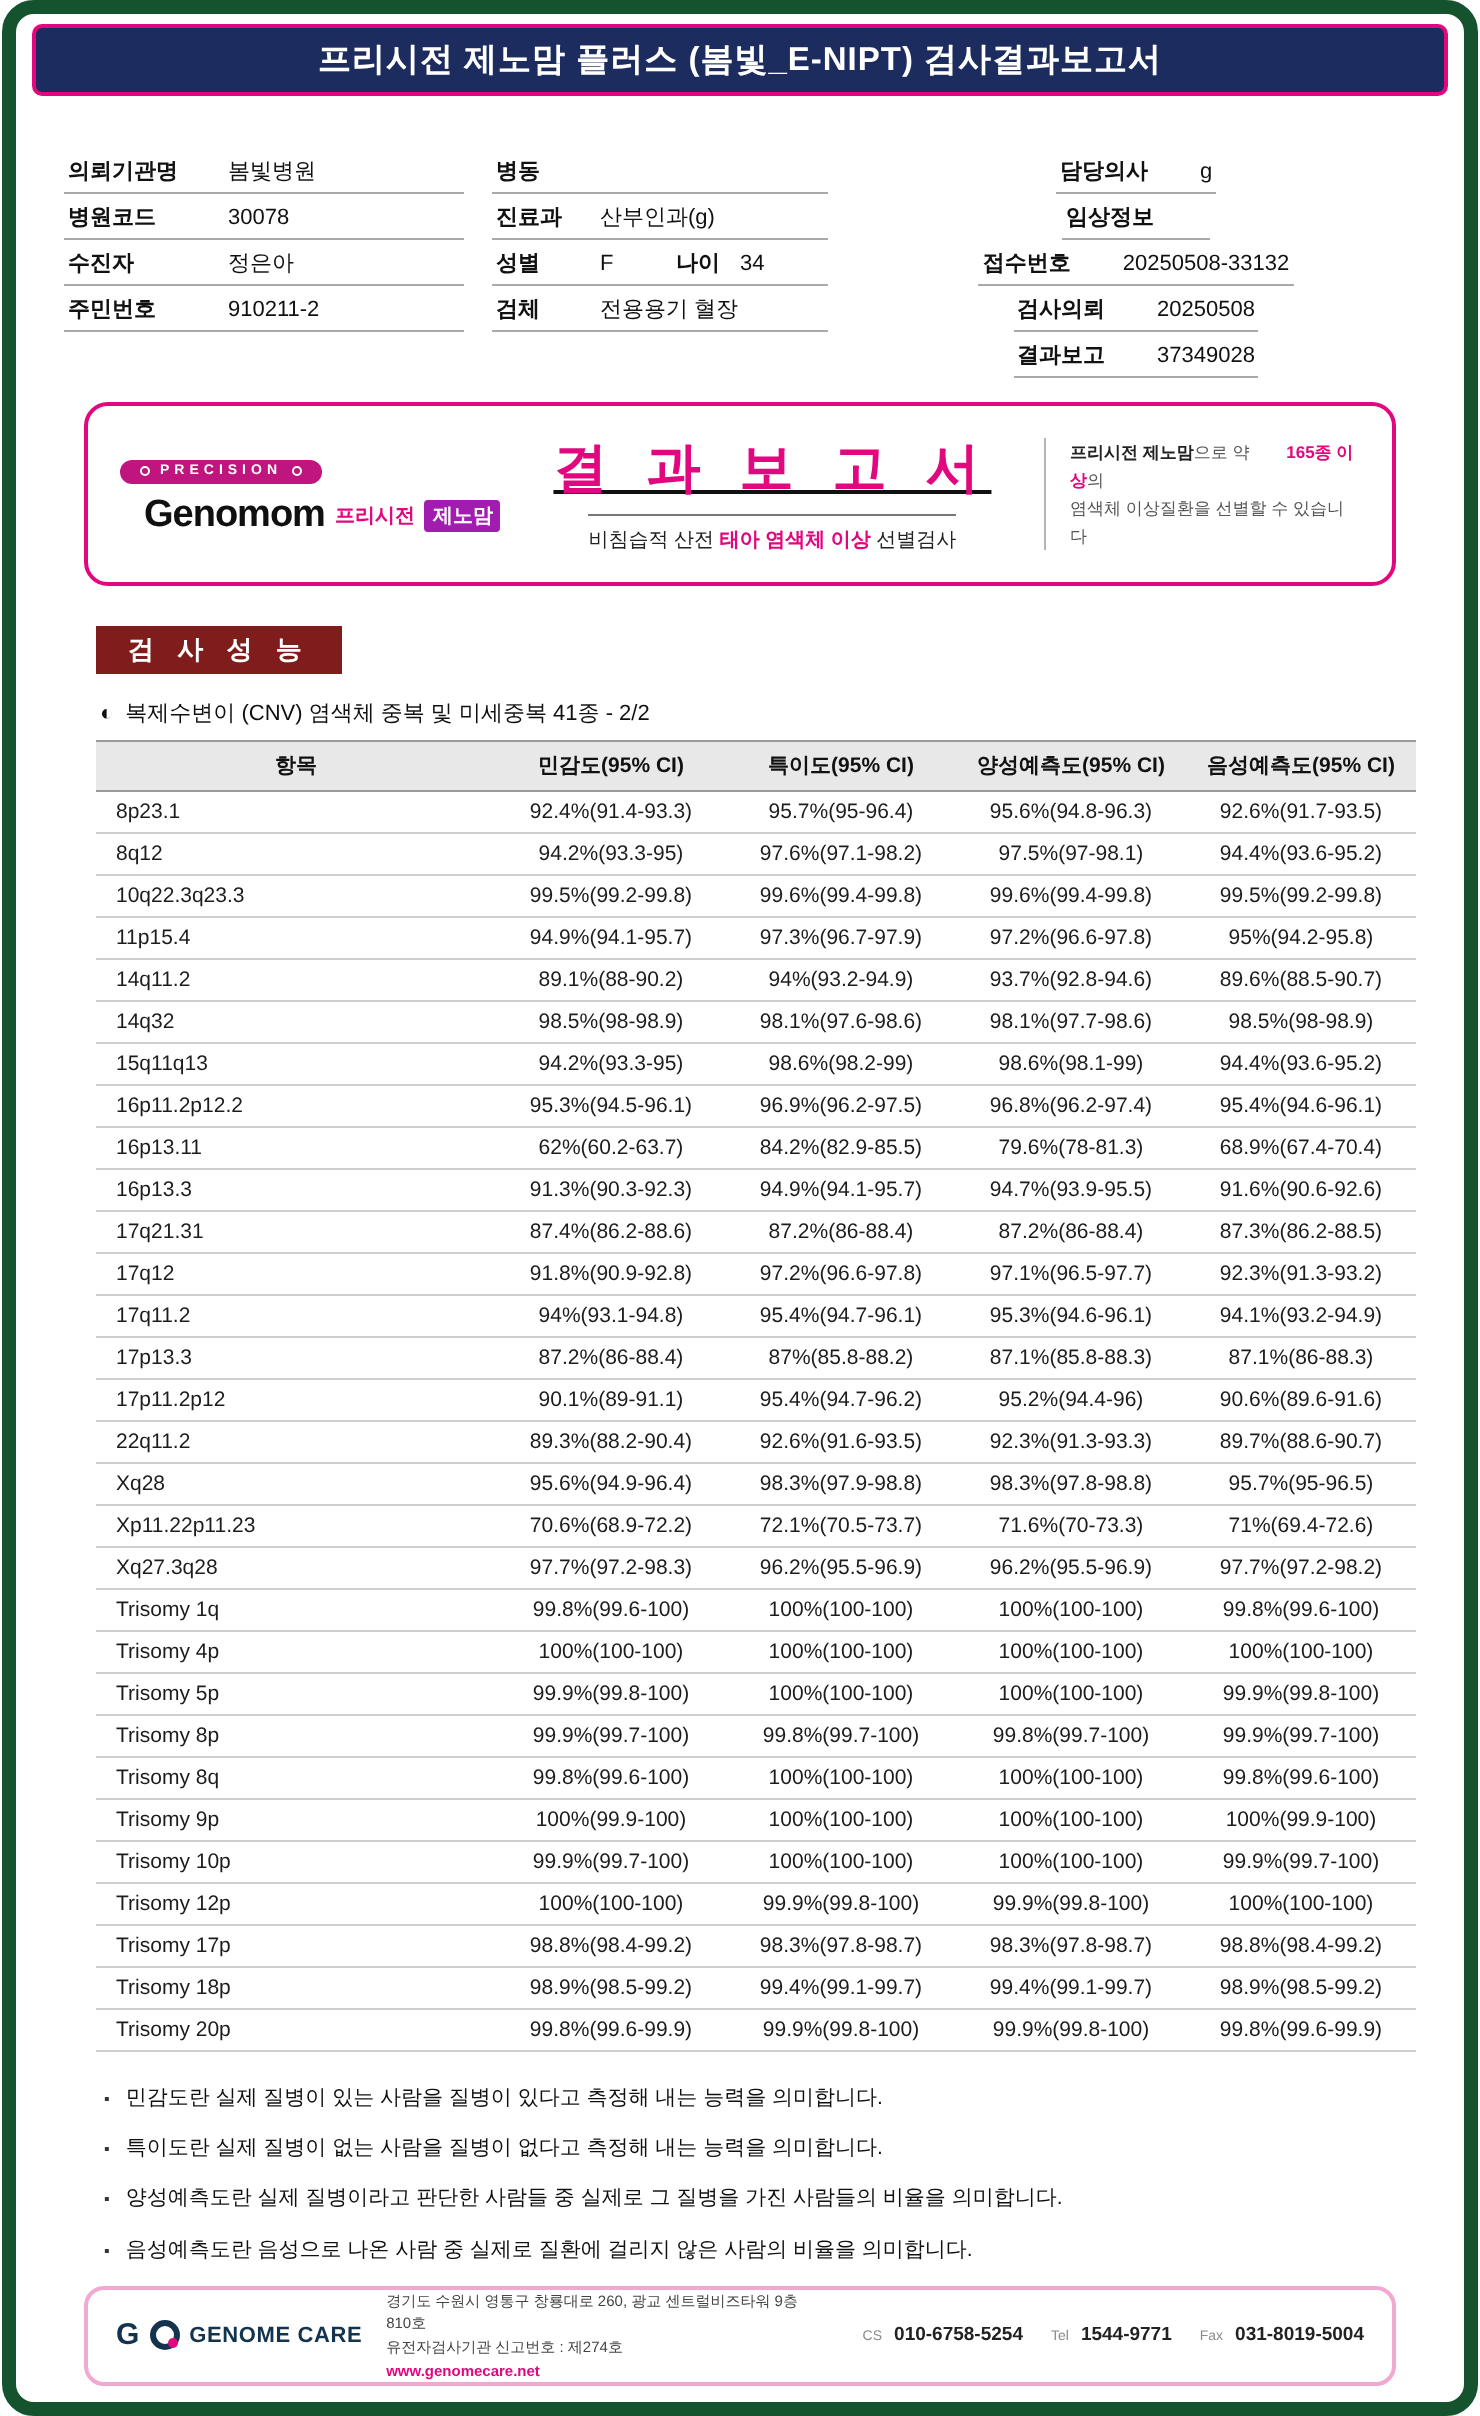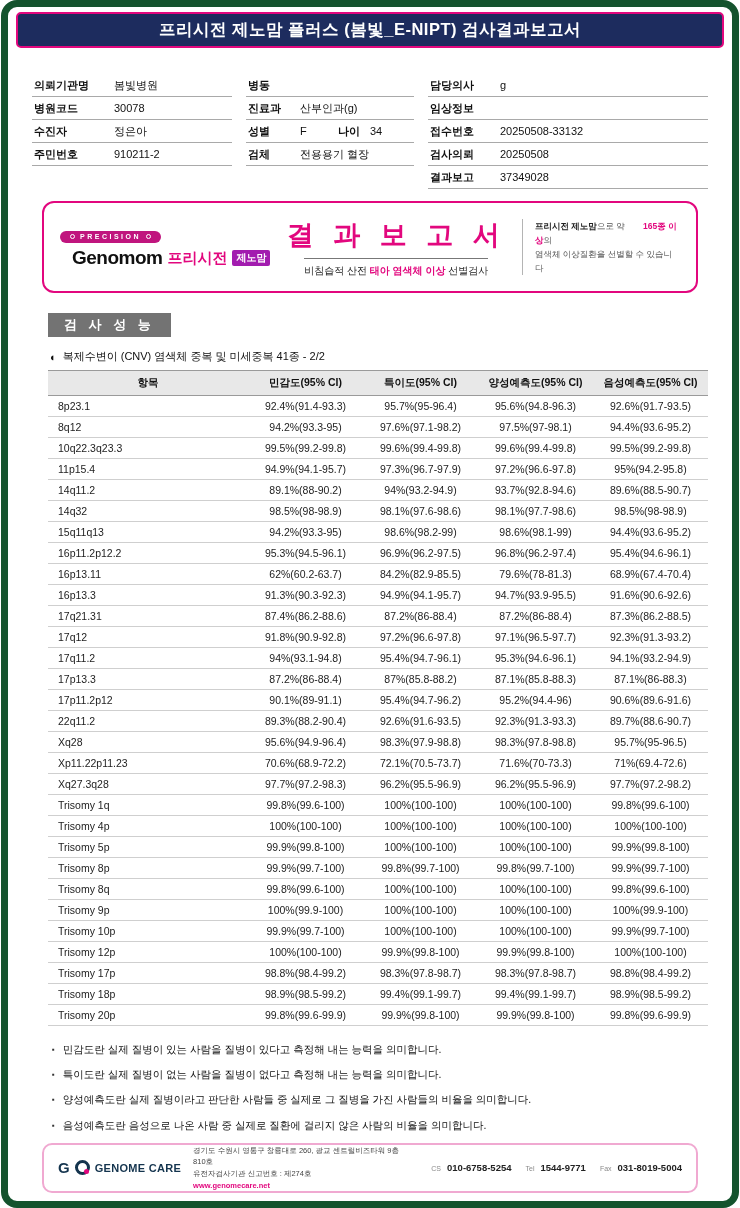--- a/index.html
+++ b/index.html
@@ -17,21 +17,21 @@
   .banner{
     margin:5px 8px 0; background:#1D2C5E; border:2px solid #E2077E; border-radius:5px;
     color:#fff; text-align:center; font-size:16.5px; font-weight:bold; padding:5px 0;
     letter-spacing:0.5px;
   }
   
   .info{ display:flex; padding:26px 24px 0; gap:14px; font-size:11px; }
   .info-col{ display:flex; flex-direction:column; }
   .info-col1{ flex:0 0 200px; }
   .info-col2{ flex:0 0 168px; }
-  .info-col3{ flex:1; }
+  .info-col3{ flex:1;align-items:center; }
   .info-row{ display:flex; align-items:baseline; border-bottom:1px solid #a9a9a9; padding:4px 2px 3px; min-height:20px; }
   .info-row .lbl{ font-weight:bold; flex:0 0 auto; }
   .info-col1 .lbl{ width:80px; }
   .info-col2 .lbl{ width:52px; }
   .info-col3 .lbl{ width:70px; }
   .info-row .val{ flex:1; }
   .info-row .val.short{ flex:0 0 38px; }
   .info-row .lbl.lbl2{ width:auto; margin-right:10px; }
   
   .report-box{
@@ -39,33 +39,33 @@
     display:flex; align-items:center; gap:14px; padding:12px 16px; height:92px;
   }
   .logo-block{ flex:0 0 190px; }
   .precision-badge{
     display:inline-flex; align-items:center; gap:5px; background:#C0157E; color:#fff;
     border-radius:9px; padding:2.5px 10px; font-size:7px; font-weight:bold; letter-spacing:2.5px;
   }
   .badge-dot{ width:5px; height:5px; border:1.3px solid #fff; border-radius:50%; display:inline-block; }
   .genomom-line{ margin-top:4px; display:flex; align-items:center; gap:5px; white-space:nowrap; }
   .genomom-word{ font-size:19px; font-weight:bold; color:#101010; letter-spacing:-0.5px;margin-left:12px; }
-  .genomom-sub1{ color:#E2077E; font-weight:bold; font-size:15px; }
+  .genomom-sub1{ color:#E2077E; font-weight:bold; font-size:10px; }
   .genomom-sub2{ background:#a21caf; color:#fff; font-weight:bold; font-size:10px; padding:1px 4px; border-radius:2px; }
-  .report-center{ flex:1; text-align:center; }
+  .report-center{ flex:1; text-align:center;text-decoration:underline; }
   .report-title{ color:#E2077E; font-size:27px; font-weight:bold; letter-spacing:6px; white-space:nowrap; }
   .report-subtitle{ display:inline-block; margin-top:5px; padding-top:5px; border-top:1.5px solid #777; font-size:10px; color:#222; white-space:nowrap; }
   .report-subtitle .hl{ color:#E2077E; font-weight:bold; }
   .side-note{ flex:0 0 158px; border-left:1px solid #b4b4b4; padding-left:12px; font-size:8.5px; color:#555; line-height:1.65; }
   .side-note .sn-b{ color:#222; font-weight:bold; }
   .side-note .sn-h{ color:#E2077E; font-weight:bold;margin-left:16px; }
   
   .section-title-wrap{ margin:20px 0 0 40px; }
   .section-title{
-    display:inline-block; background:#737373; color:#fff; font-size:13px; font-weight:bold;
+    display:inline-block; background:#7f1d1d; color:#fff; font-size:13px; font-weight:bold;
     padding:3px 16px; letter-spacing:4px;
   }
   .cnv-line{ margin:12px 40px 6px 42px; font-size:11px; color:#101010; display:flex; align-items:center; gap:6px; }
   .cnv-icon{ font-size:11px; color:#101010; }
   
   table.perf{ margin:4px 40px 0; width:660px; border-collapse:collapse; table-layout:fixed; }
   table.perf th{
     background:#E8E8E8; font-size:10.5px; font-weight:bold; color:#111;
     padding:5px 2px; border-top:1px solid #9a9a9a; border-bottom:1px solid #9a9a9a;
     text-align:center;

